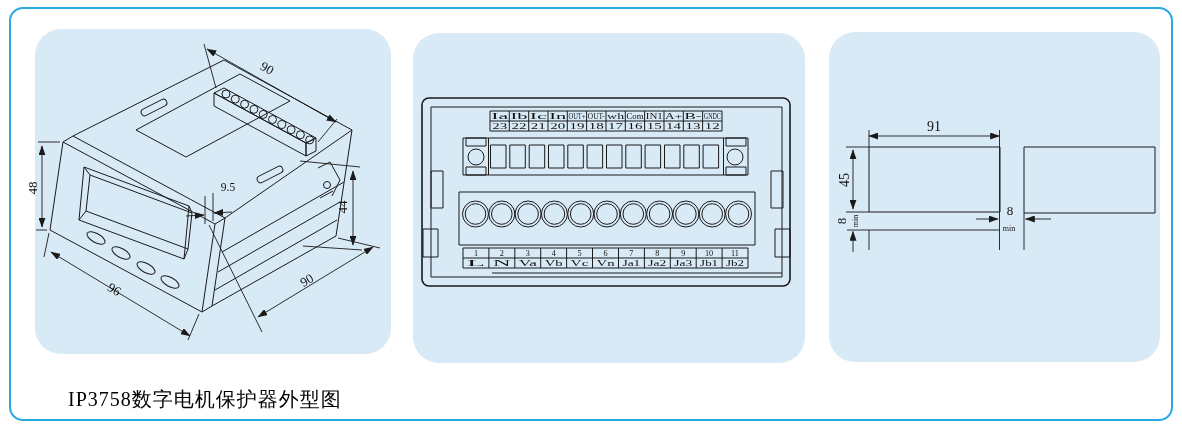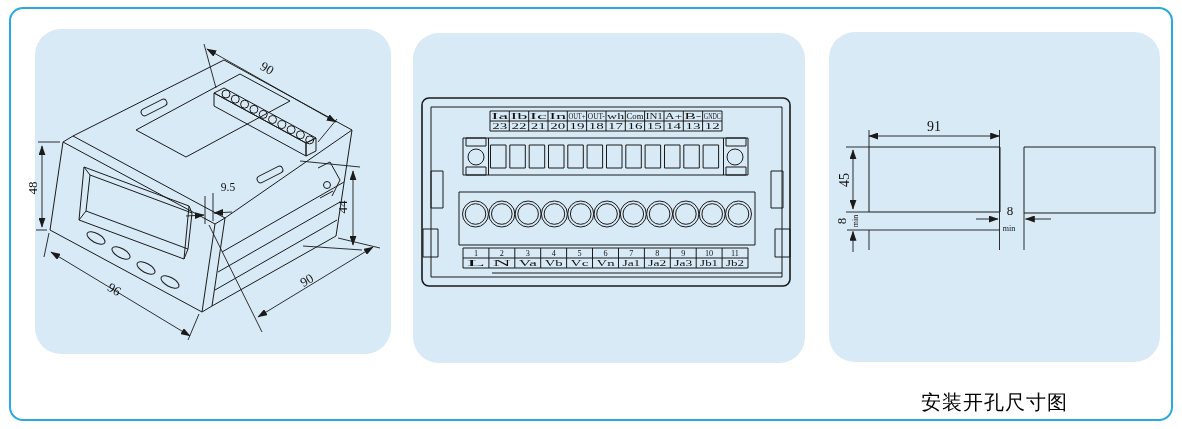--- a/index.html
+++ b/index.html
@@ -297,14 +297,14 @@
       <g>
         <path class="dim" d="M1024,213 L1024,250"></path>
         <line class="dim" x1="976" y1="219" x2="998" y2="219" marker-end="url(#ah)"></line>
         <line class="dim" x1="1051" y1="219" x2="1025.5" y2="219" marker-end="url(#ah)"></line>
         <text class="dimtxt" text-anchor="middle" x="1010" y="215">8</text>
         <text class="mintxt" text-anchor="middle" x="1009" y="231">min</text>
       </g>
     </g>
   </svg>
 
-  <div class="caption" id="cap-cutout">安装开孔尺寸图</div>
+  <div class="caption" id="cap-outline">IP3758数字电机保护器外型图</div>
 </div>
 
 </body></html>

